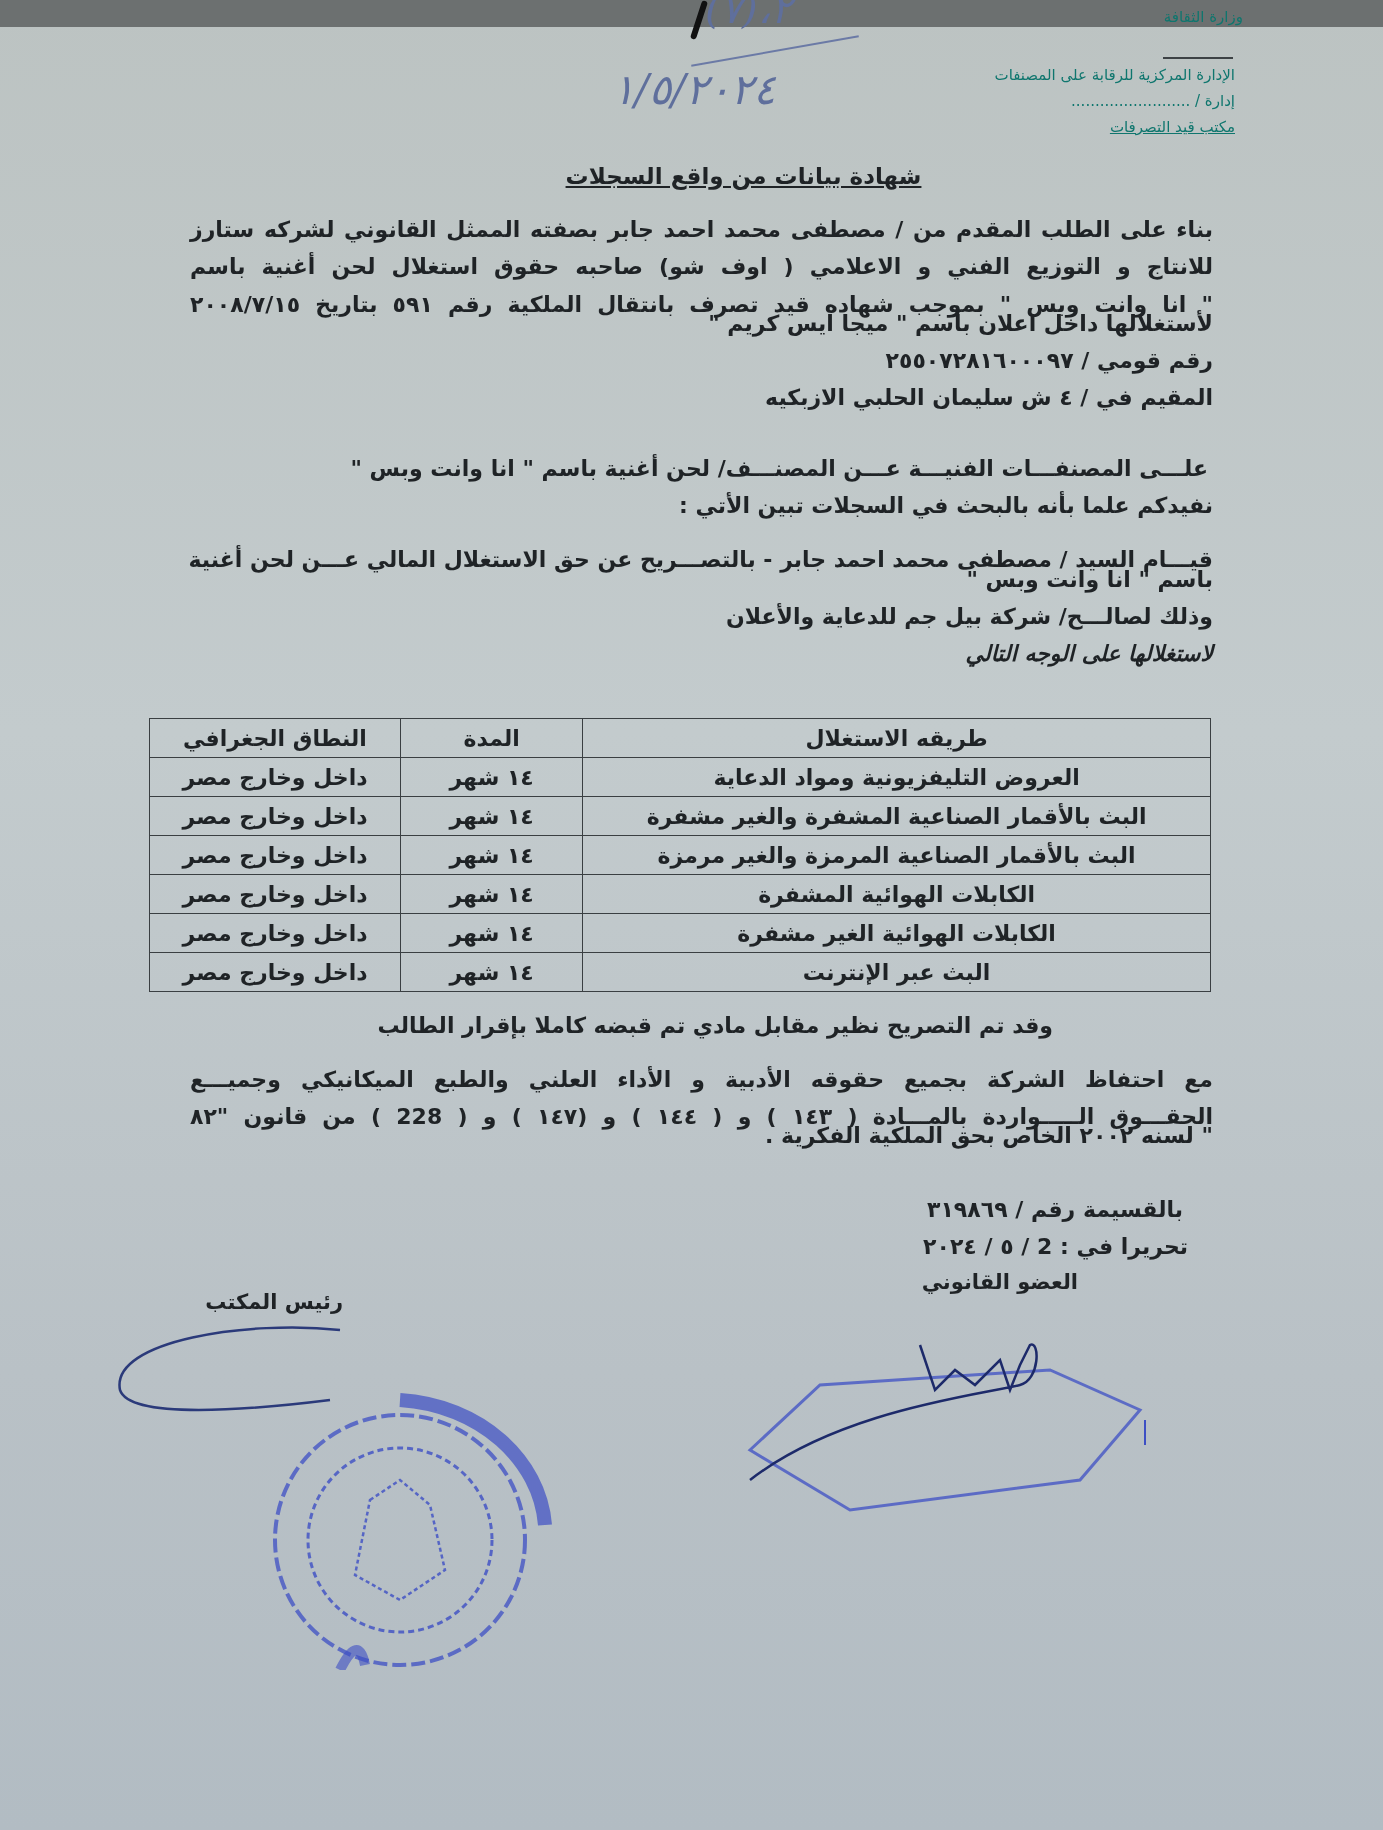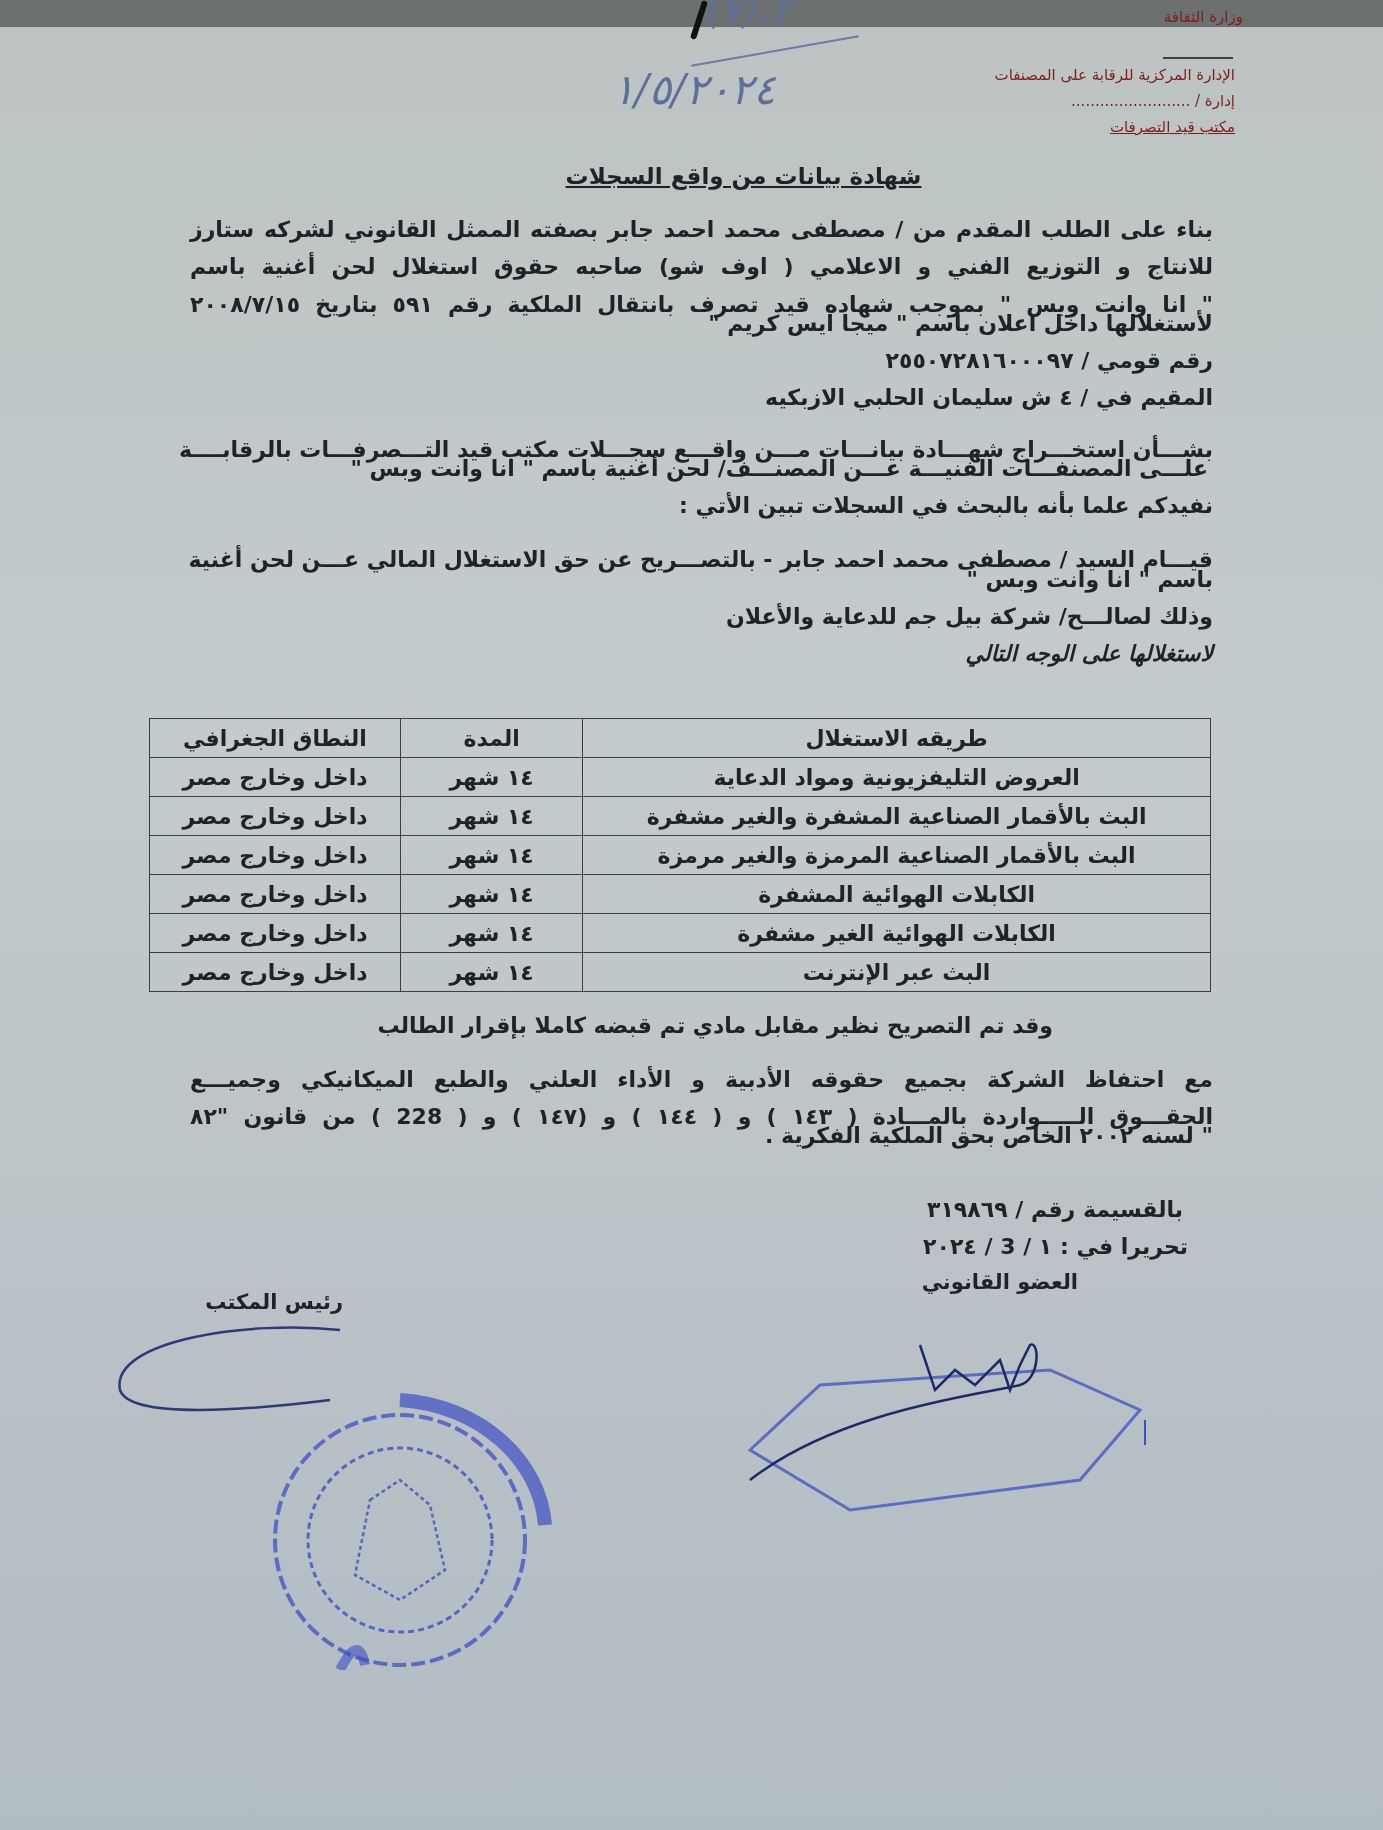--- a/index.html
+++ b/index.html
@@ -11,21 +11,21 @@
   }
   .topbar {
     position:absolute; left:0; top:0; width:1383px; height:27px;
     background:#6c7070;
   }
   .page { position:absolute; left:0; top:0; width:1383px; height:1830px; }
   .rtl { direction: rtl; unicode-bidi: embed; }
   .abs { position:absolute; white-space:nowrap; }
 
   
-  .hdr { font-size:15px; color:#7f1d1d; text-align:right; }
+  .hdr { font-size:15px; color:#0f766e; text-align:right; }
   .hdr-ministry { right:140px; top:8px; }
   .hdr-rule { position:absolute; right:150px; top:57px; width:70px; height:2px; background:#3d4245; }
   .hdr-dept { right:148px; top:66px; }
   .hdr-admin { right:148px; top:92px; }
   .hdr-office { right:148px; top:118px; text-decoration: underline; }
 
   
   .hand { font-family:"DejaVu Serif", serif; color:#5f6f9c; font-style:italic; }
   .hand-ref { left:705px; top:-14px; font-size:40px; }
   .hand-date { left:612px; top:65px; font-size:42px; letter-spacing:6px; }
@@ -79,21 +79,20 @@
   <div class="abs hand hand-date" dir="ltr">١/٥/٢٠٢٤</div>
 
   <div class="title"><span>شهادة بيانات من واقع السجلات</span></div>
 
   <div class="line justify" style="top:200px;">بناء على الطلب المقدم من / مصطفى محمد احمد جابر بصفته الممثل القانوني لشركه ستارز</div>
   <div class="line justify" style="top:237px;">للانتاج و التوزيع الفني و الاعلامي ( اوف شو)  صاحبه حقوق استغلال لحن  أغنية باسم</div>
   <div class="line justify" style="top:275px;">" انا وانت وبس " بموجب شهاده قيد تصرف بانتقال الملكية رقم ٥٩١ بتاريخ ٢٠٠٨/٧/١٥</div>
   <div class="line" style="top:311px;">لأستغلالها داخل اعلان باسم " ميجا ايس كريم "</div>
   <div class="line" style="top:348px;">رقم قومي / ٢٥٥٠٧٢٨١٦٠٠٠٩٧</div>
   <div class="line" style="top:385px;">المقيم في / ٤ ش سليمان الحلبي  الازبكيه</div>
-  <div class="line justify" style="top:420px;">بشـــأن استخـــراج شهـــادة بيانـــات مـــن واقـــع سجـــلات مكتب قيد التـــصرفـــات بالرقابــــة</div>
   <div class="line" style="top:456px; right:175px;">علـــى المصنفـــات الفنيـــة عـــن المصنـــف/ لحن  أغنية باسم " انا وانت وبس "</div>
   <div class="line" style="top:493px;">نفيدكم علما بأنه بالبحث في السجلات تبين الأتي :</div>
   <div class="line justify" style="top:530px;">قيـــام السيد / مصطفى محمد احمد جابر -  بالتصـــريح عن حق الاستغلال المالي عـــن لحن أغنية</div>
   <div class="line" style="top:567px;">باسم " انا وانت وبس "</div>
   <div class="line" style="top:604px;">وذلك لصالـــح/ شركة بيل جم للدعاية والأعلان</div>
   <div class="line" style="top:641px;font-style:italic;">لاستغلالها على الوجه التالي</div>
 
   <table class="grid">
     <thead>
       <tr>
@@ -134,21 +133,21 @@
         <td>داخل وخارج مصر</td>
       </tr>
     </tbody>
   </table>
 
   <div class="line" style="top:1013px; right:330px;">وقد تم التصريح نظير مقابل مادي تم قبضه كاملا بإقرار الطالب</div>
   <div class="line justify" style="top:1050px;">مع احتفاظ الشركة بجميع حقوقه الأدبية و الأداء العلني والطبع الميكانيكي وجميـــع</div>
   <div class="line justify" style="top:1087px;">الحقـــوق الـــــواردة بالمـــادة ( ١٤٣ ) و ( ١٤٤ ) و  (١٤٧ ) و ( 228 ) من قانون "٨٢</div>
   <div class="line" style="top:1123px;">" لسنه ٢٠٠٢ الخاص بحق الملكية الفكرية .</div>
   <div class="line" style="top:1197px; right:200px;">بالقسيمة رقم / ٣١٩٨٦٩</div>
-  <div class="line" style="top:1234px; right:195px;">تحريرا في :  ١ / 3 / ٢٠٢٤</div>
+  <div class="line" style="top:1234px; right:195px;">تحريرا في :  2 / ٥ / ٢٠٢٤</div>
 
   <div class="sig-label" style="top:1270px; right:305px;">العضو القانوني</div>
   <div class="sig-label" style="top:1290px; right:1040px;">رئيس المكتب</div>
 
   <svg class="stamp-svg" style="left:100px; top:1310px;" width="460" height="360" viewBox="0 0 460 360">
     <path d="M240 20 C 150 10, 10 30, 20 80 C 30 110, 150 100, 230 90" fill="none" stroke="#2b3a7a" stroke-width="2.5"></path>
     <circle cx="300" cy="230" r="125" fill="none" stroke="#3d4fc4" stroke-width="4" stroke-dasharray="14 5" opacity="0.75"></circle>
     <circle cx="300" cy="230" r="92" fill="none" stroke="#3d4fc4" stroke-width="3" stroke-dasharray="6 4" opacity="0.8"></circle>
     <path d="M270 190 L 300 170 L 330 195 L 345 260 L 300 290 L 255 265 Z" fill="none" stroke="#3d4fc4" stroke-width="2.5" stroke-dasharray="4 3" opacity="0.8"></path>
     <path d="M300 90 C 380 95, 440 150, 445 215" fill="none" stroke="#3d4fc4" stroke-width="14" opacity="0.7"></path>

